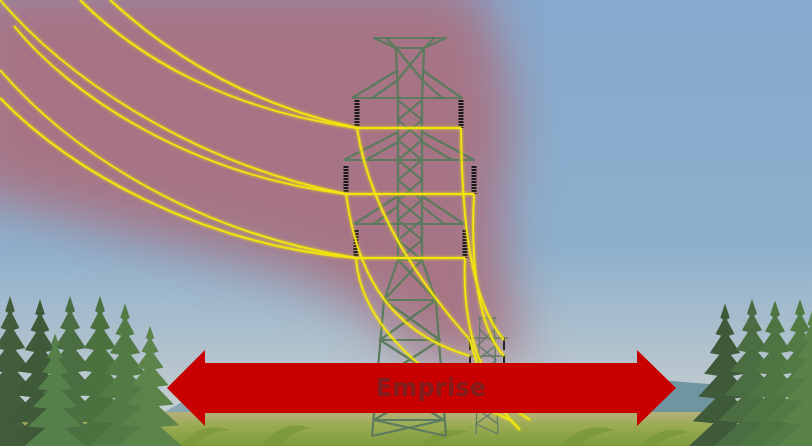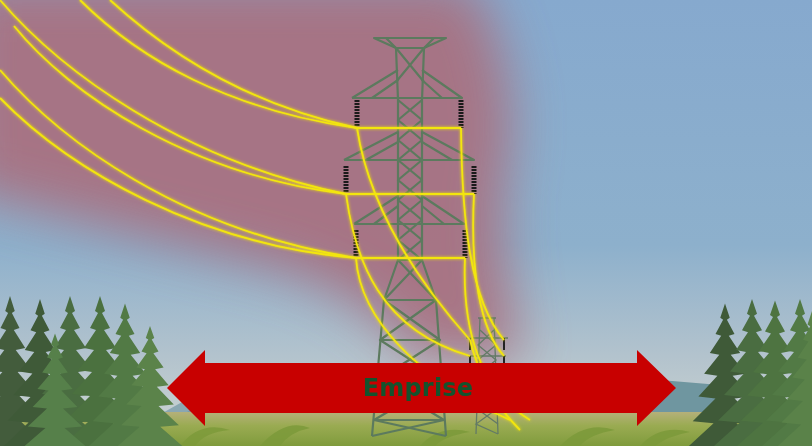--- a/index.html
+++ b/index.html
@@ -1,21 +1,21 @@
 <!DOCTYPE html>
 <html><head>
 <meta charset="utf-8">
 <style>
   html, body { margin: 0; padding: 0; background: #86a9ce; }
   body { width: 812px; height: 446px; overflow: hidden; position: relative; font-family: "DejaVu Sans", sans-serif; }
   #scene { position: absolute; left: 0; top: 0; width: 812px; height: 446px; }
   .arrow-label {
-    position: absolute; left: 202px; top: 363px; width: 432px; height: 50px;
+    position: absolute; left: 215px; top: 363px; width: 432px; height: 50px;
     display: flex; align-items: center; justify-content: center;
-    color: #14532d; font-weight: bold; font-size: 24px; letter-spacing: 0.2px;
+    color: #7f1d1d; font-weight: bold; font-size: 24px; letter-spacing: 0.2px;
     font-family: "DejaVu Sans", sans-serif;
   }
 </style>
 </head>
 <body>
 
 <svg id="scene" viewBox="0 0 812 446" xmlns="http://www.w3.org/2000/svg">
   <defs>
     <linearGradient id="sky" x1="0" y1="0" x2="0" y2="1">
       <stop offset="0" stop-color="#86a9ce"></stop>

